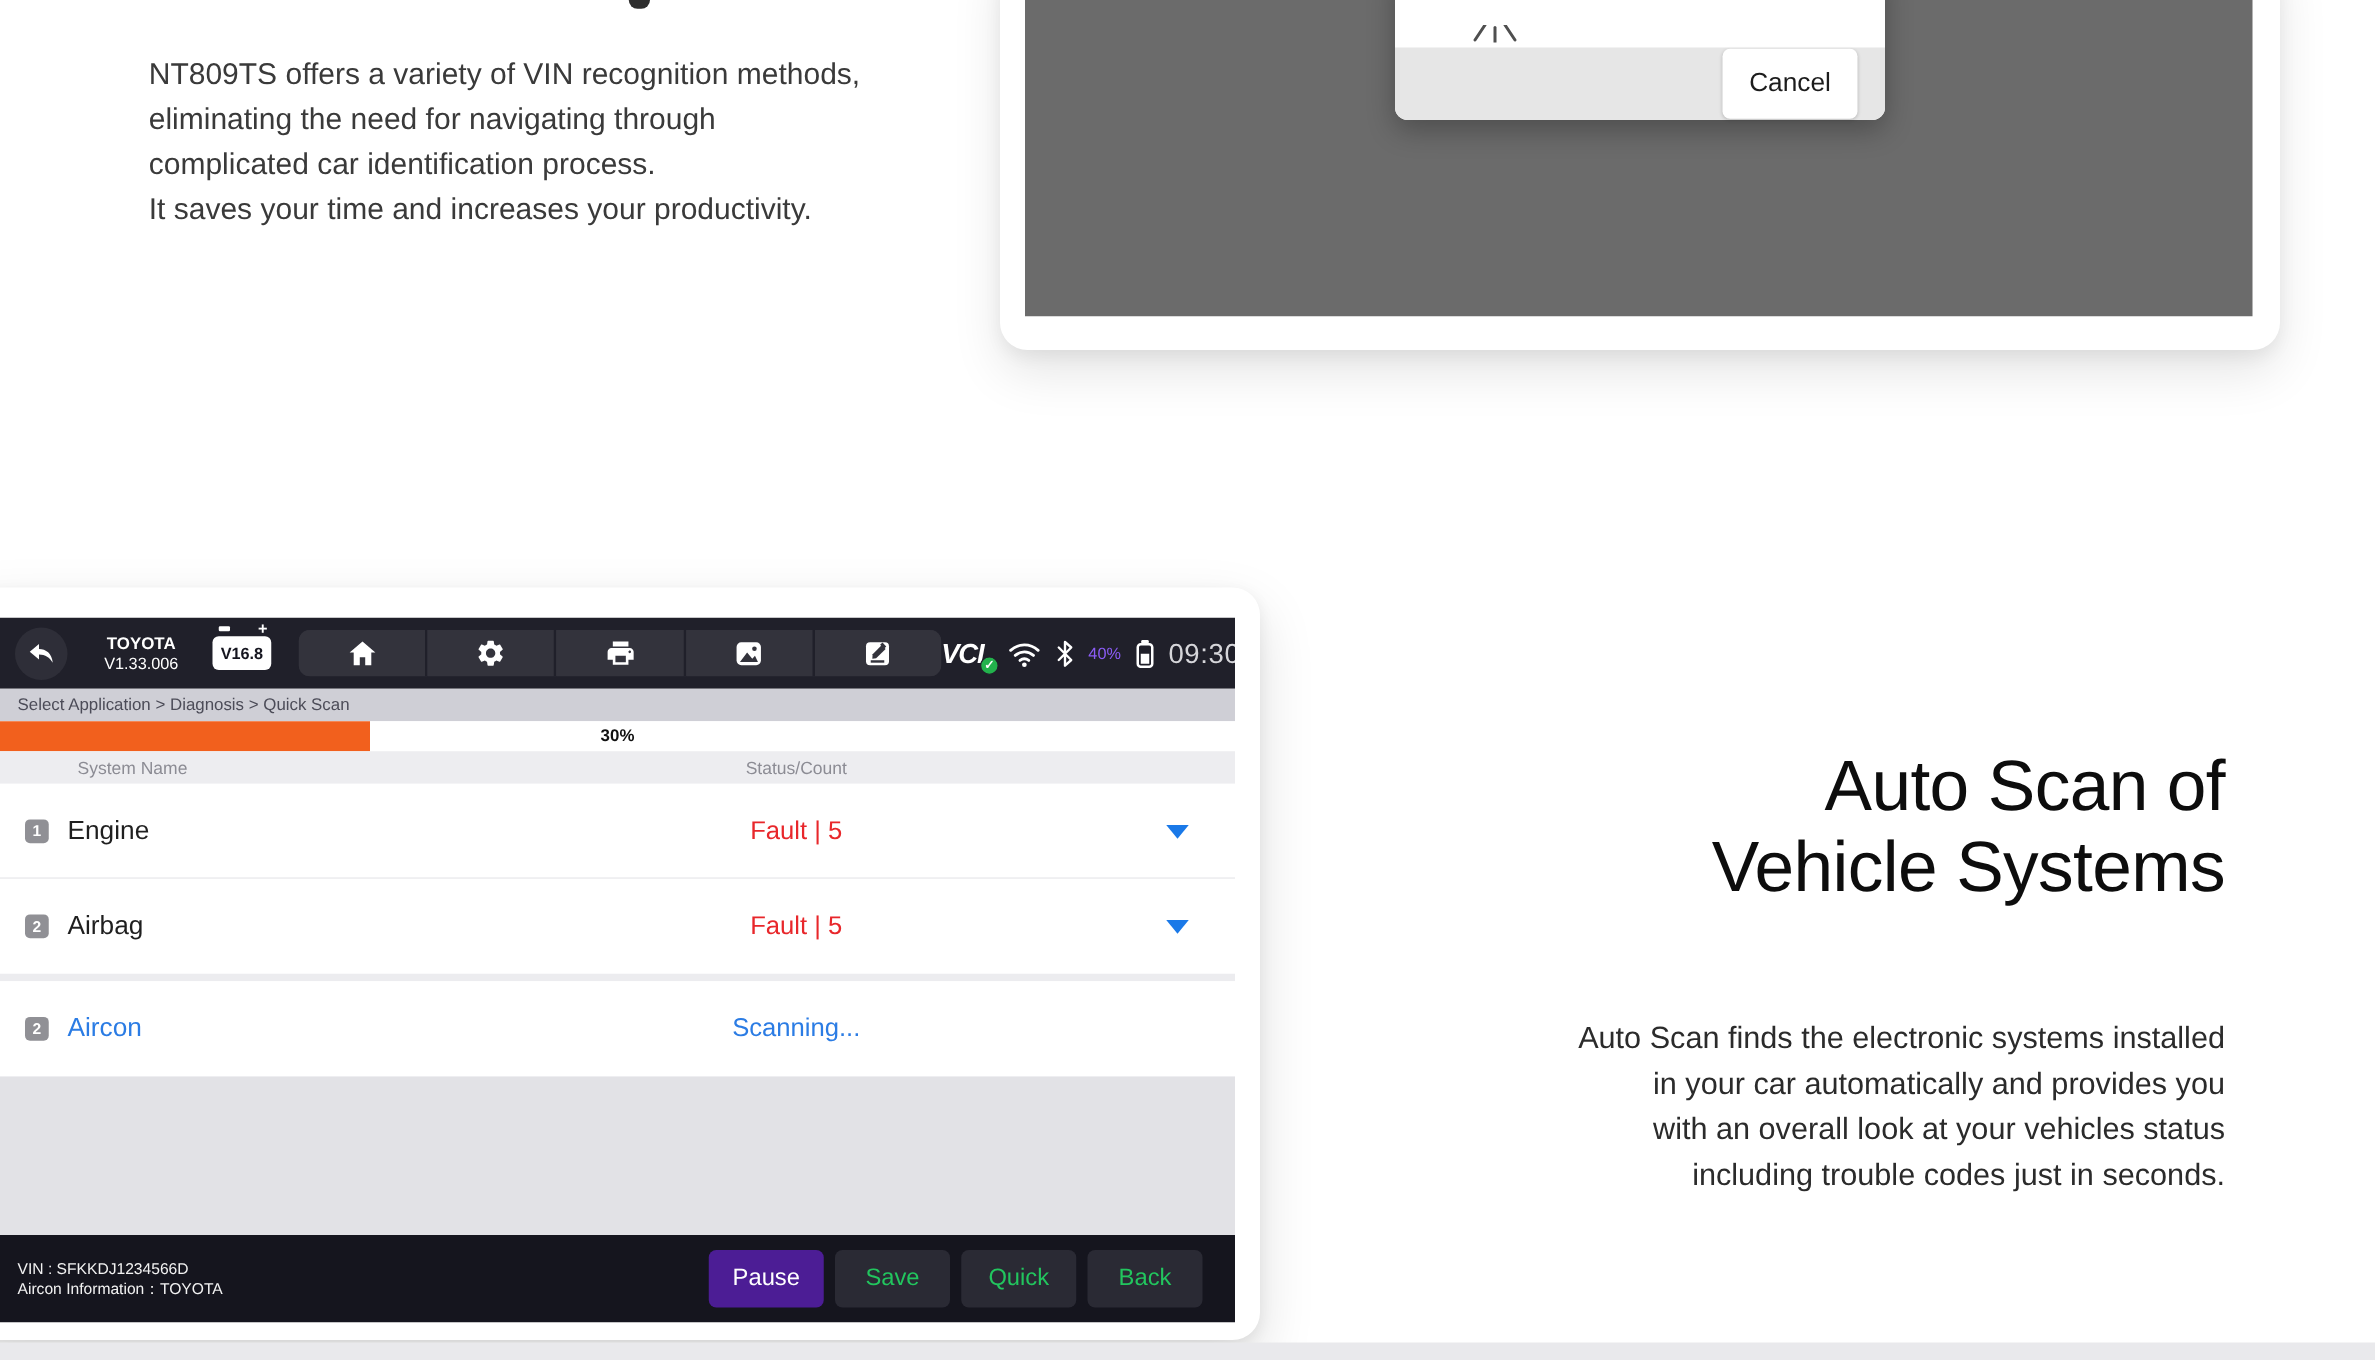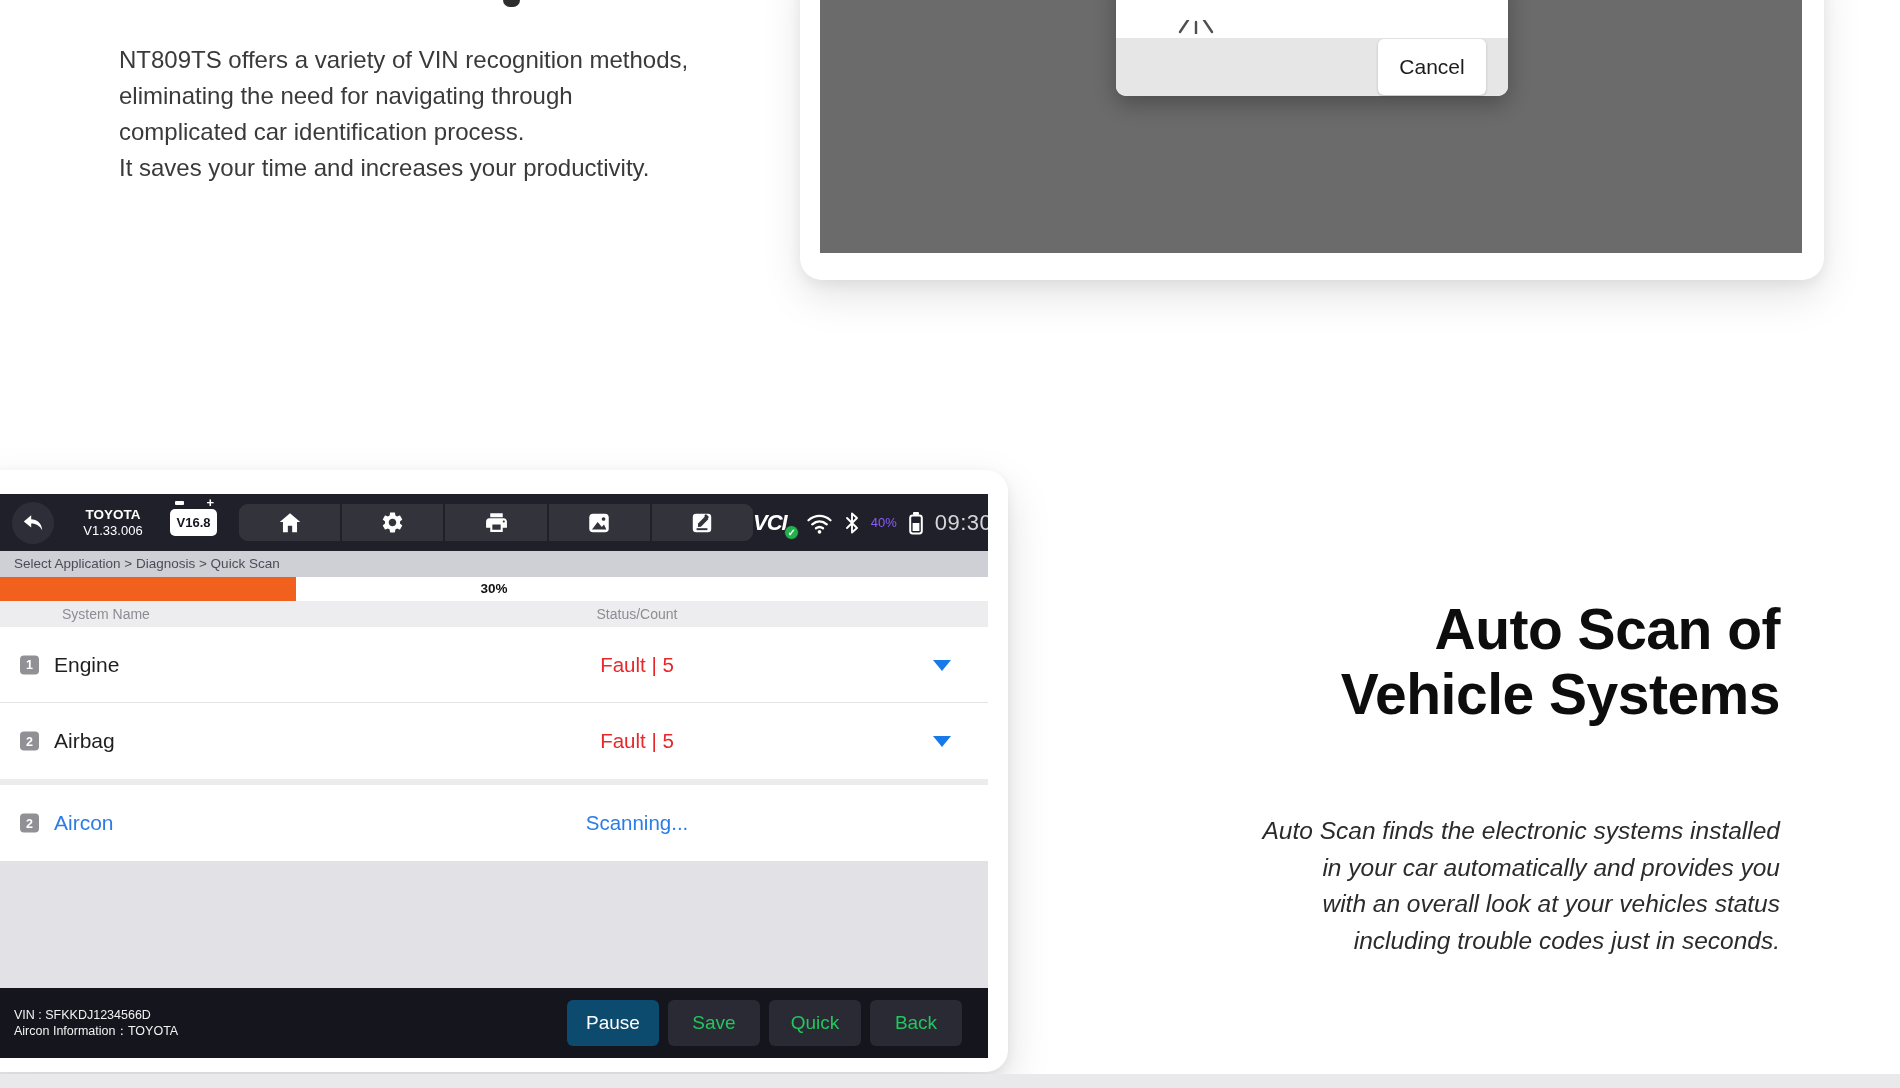--- a/index.html
+++ b/index.html
@@ -22,23 +22,23 @@
   .dialog { position:absolute; left:1116px; top:-28px; width:392px; height:124px; background:#fff;
             border-radius:10px; box-shadow:0 8px 22px rgba(0,0,0,.28); }
   .dialog-spinner { position:absolute; left:58px; bottom:62px; }
   .dialog-footer { position:absolute; left:0; bottom:0; width:100%; height:58px; background:#e6e6e6;
                    border-radius:0 0 10px 10px; display:flex; align-items:center; justify-content:flex-end; }
   .cancel-btn { width:108px; height:56px; margin-right:22px; background:#fff; border:0; border-radius:6px;
                 font-family:inherit; font-size:21px; color:#1c1c1c; box-shadow:0 1px 3px rgba(0,0,0,.18); cursor:pointer; }
 
   
   .right-title { position:absolute; left:980px; top:597px; width:800px; text-align:right;
-                 font-size:57px; line-height:65px; font-weight:bold; color:#0d0d0d; letter-spacing:-.5px; }
+                 font-size:57px; line-height:65px; font-weight:normal; color:#0d0d0d; letter-spacing:-.5px; }
   .right-para  { position:absolute; left:980px; top:813px; width:800px; text-align:right;
-                 font-size:24.5px; line-height:36.5px; color:#2b2b2b;font-style:italic; }
+                 font-size:24.5px; line-height:36.5px; color:#2b2b2b; }
 
   
   .card-bottom { position:absolute; left:-30px; top:470px; width:1038px; height:602px; background:#fff;
                  border-radius:22px; box-shadow:0 18px 45px rgba(0,0,0,.13), 0 4px 12px rgba(0,0,0,.07); }
   .device { position:absolute; left:0; top:494px; width:988px; height:564px; display:flex; flex-direction:column;
             background:#fff; overflow:hidden; }
 
   
   .dev-header { height:57px; background:#20202a; display:flex; align-items:center; flex:0 0 auto; }
   .back-btn { width:42px; height:42px; margin-left:12px; border-radius:50%; background:#2e2e38; border:0;
@@ -89,21 +89,21 @@
   .tri { position:absolute; left:933px; top:50%; margin-top:-5px; width:0; height:0;
          border-left:9px solid transparent; border-right:9px solid transparent; border-top:11px solid #1a79e8; }
 
   .emptyarea { flex:1 1 auto; background:#e2e2e6; }
 
   
   .dev-footer { height:70px; background:#15151e; display:flex; align-items:center; padding:0 26px 0 14px; flex:0 0 auto; }
   .vinblock { font-size:12.5px; line-height:16px; color:#f2f2f2; }
   .fbtns { margin-left:auto; display:flex; gap:9px; }
   .fbtn { width:92px; height:46px; border:0; border-radius:6px; font-family:inherit; font-size:19px; cursor:pointer; }
-  .fbtn.active { background:#0c4a6e; color:#fff; }
+  .fbtn.active { background:#4c1d95; color:#fff; }
   .fbtn.dim { background:#2a2a34; color:#22c55e; }
 
   
   .page-band { position:absolute; left:0; bottom:0; width:100%; height:14px; background:#e9e9ec; }
 </style>
 </head>
 <body>
 
 <div class="frag"></div>
 

